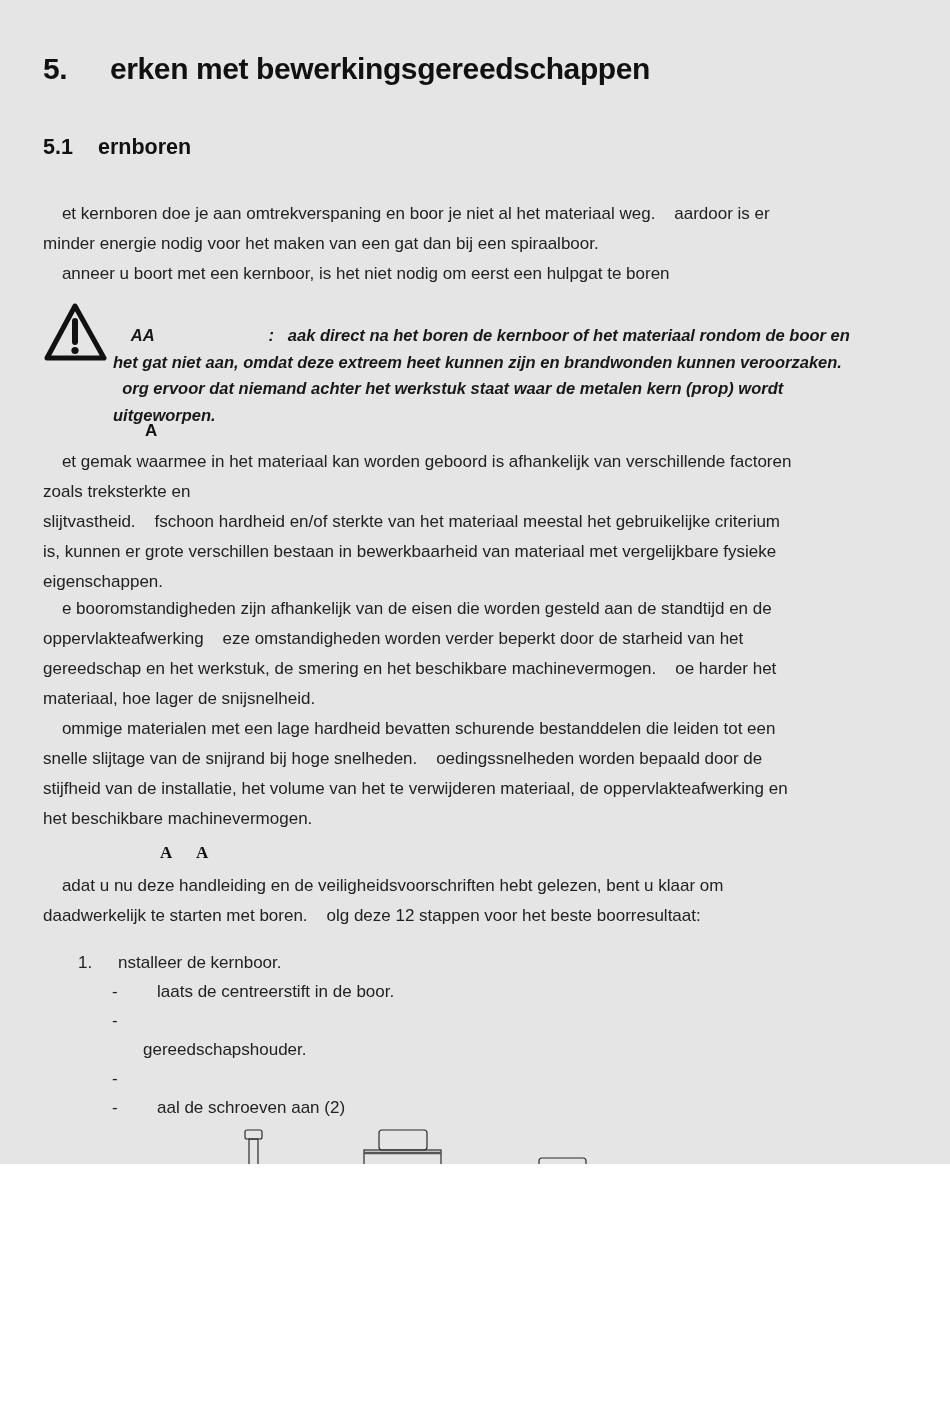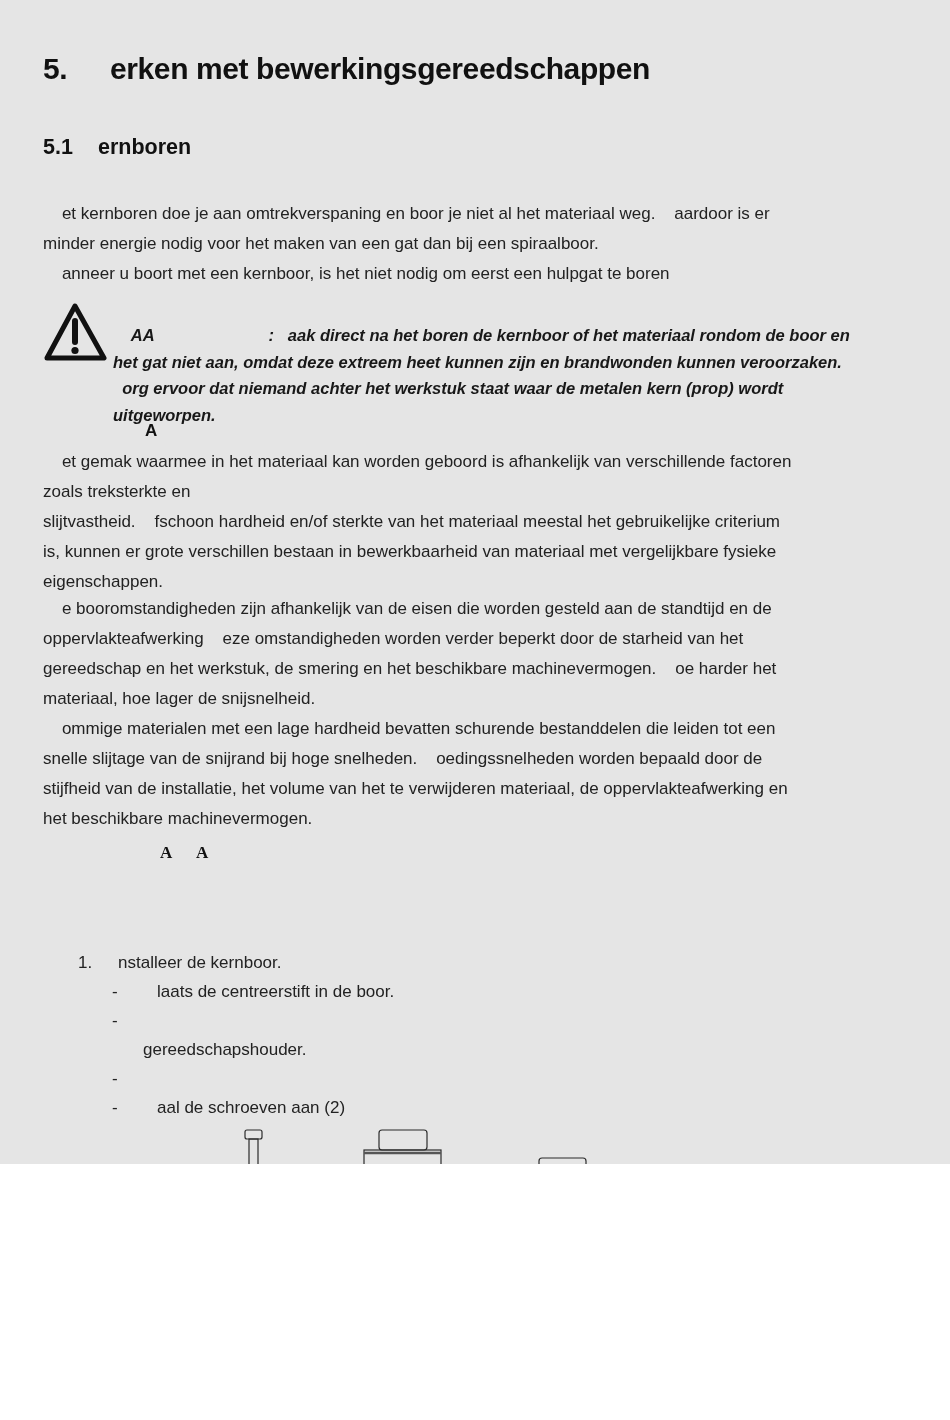--- a/index.html
+++ b/index.html
@@ -72,20 +72,22 @@
 stijfheid van de installatie, het volume van het te verwijderen materiaal, de oppervlakteafwerking en
 het beschikbare machinevermogen.</div>
 
   <div class="abs body-text pre" style="left:43px; top:594px;">    e booromstandigheden zijn afhankelijk van de eisen die worden gesteld aan de standtijd en de
 oppervlakteafwerking    eze omstandigheden worden verder beperkt door de starheid van het
 gereedschap en het werkstuk, de smering en het beschikbare machinevermogen.    oe harder het
 materiaal, hoe lager de snijsnelheid.</div>
 
   <div class="abs mini-head pre" style="left:160px; top:843px;font-family:Liberation Serif, serif;">A      A</div>
 
+  <div class="abs body-text pre" style="left:43px; top:871px;">    adat u nu deze handleiding en de veiligheidsvoorschriften hebt gelezen, bent u klaar om
+daadwerkelijk te starten met boren.    olg deze 12 stappen voor het beste boorresultaat:</div>
 
   <div class="abs steps">
     <div class="row">
       <span class="num">1.</span>
       <span class="t-first">nstalleer de kernboor.</span>
     </div>
     <div class="row">
       <span class="marker">-</span>
       <span class="t-sub">laats de centreerstift in de boor.</span>
     </div>

